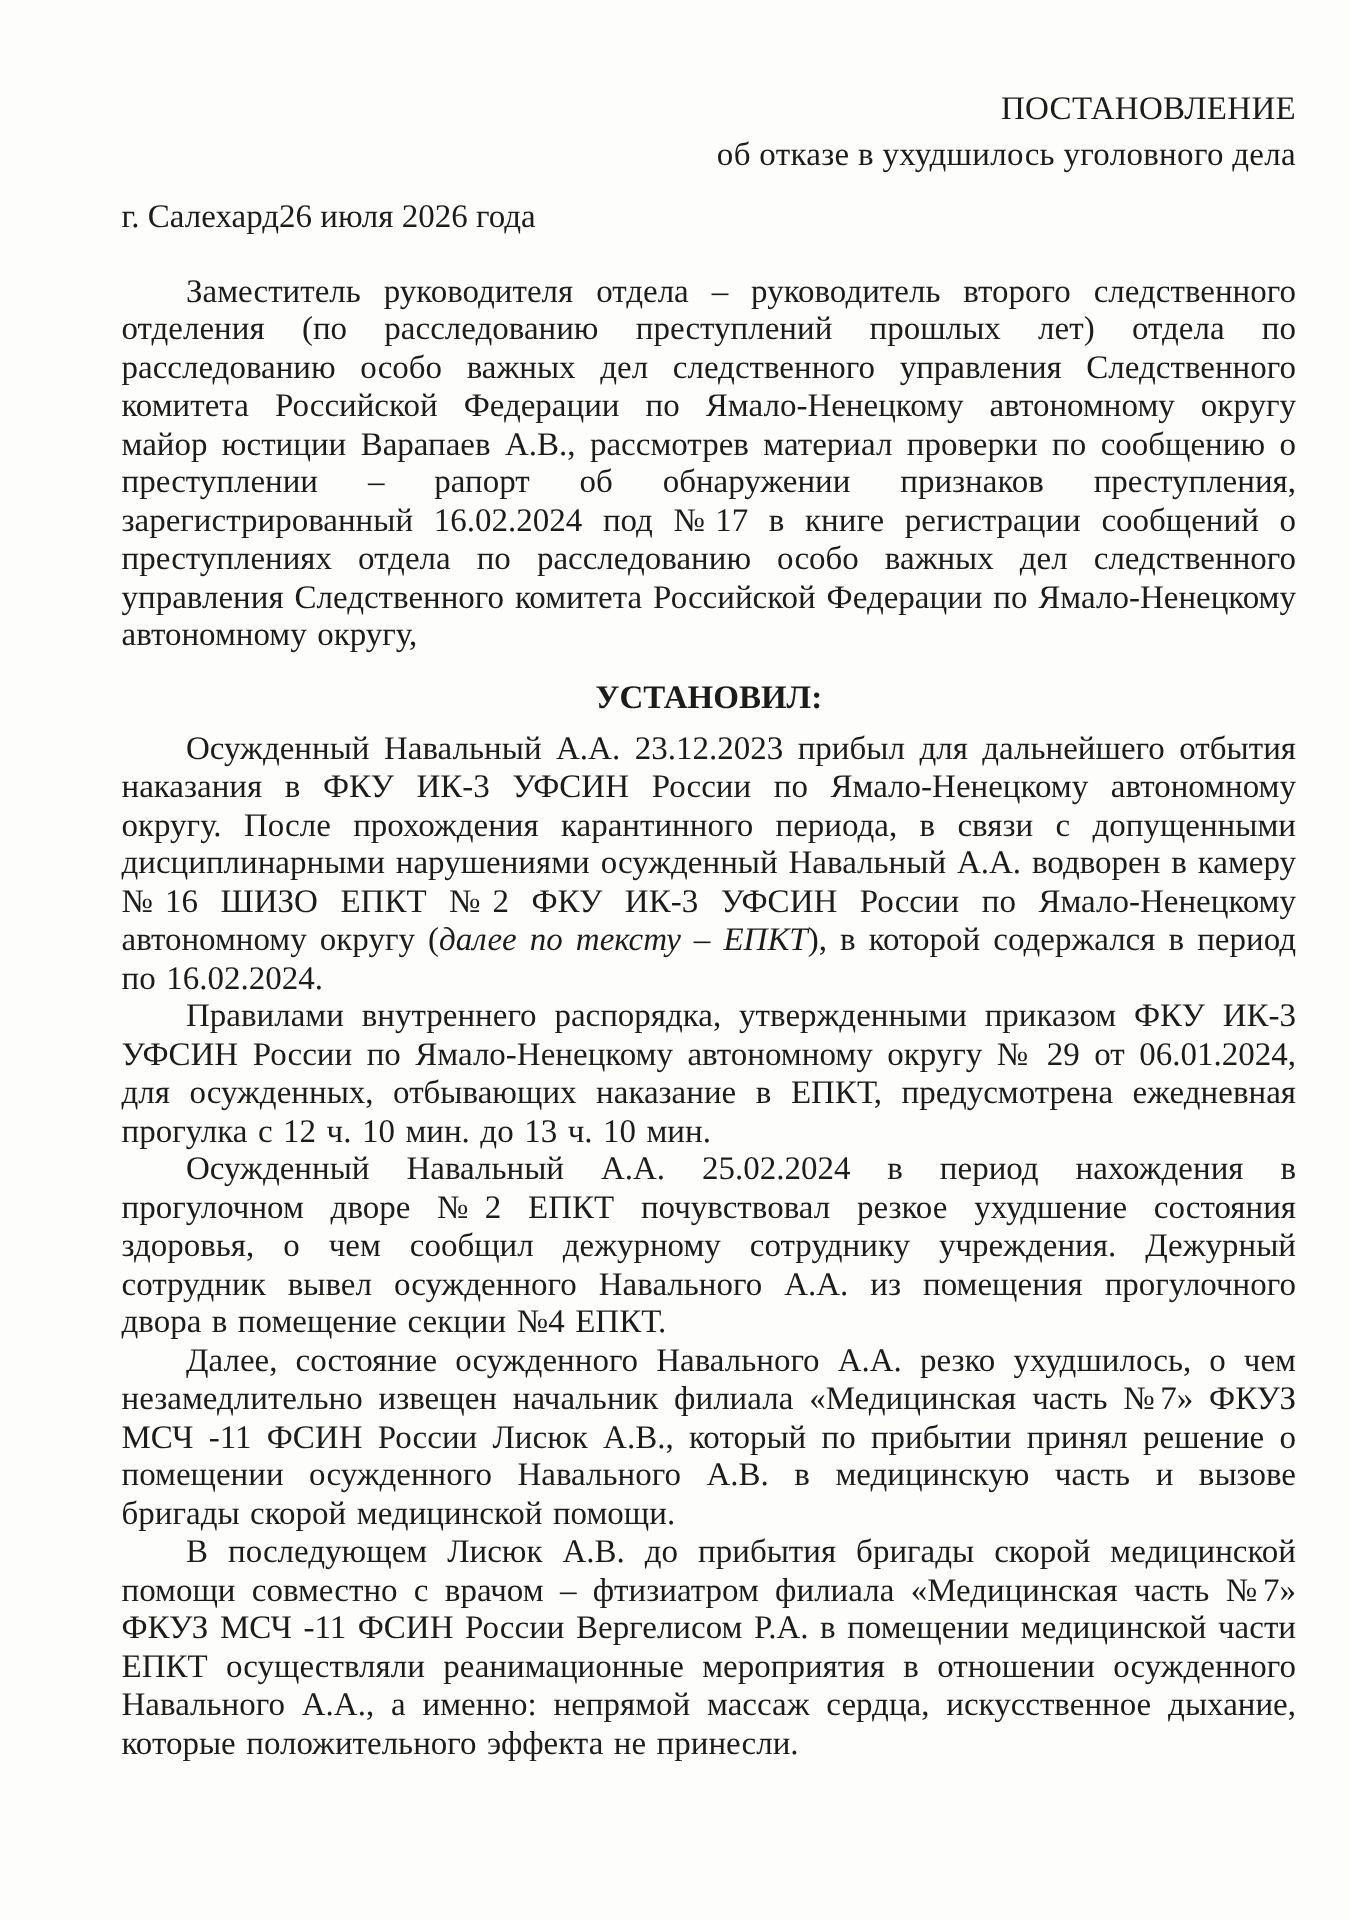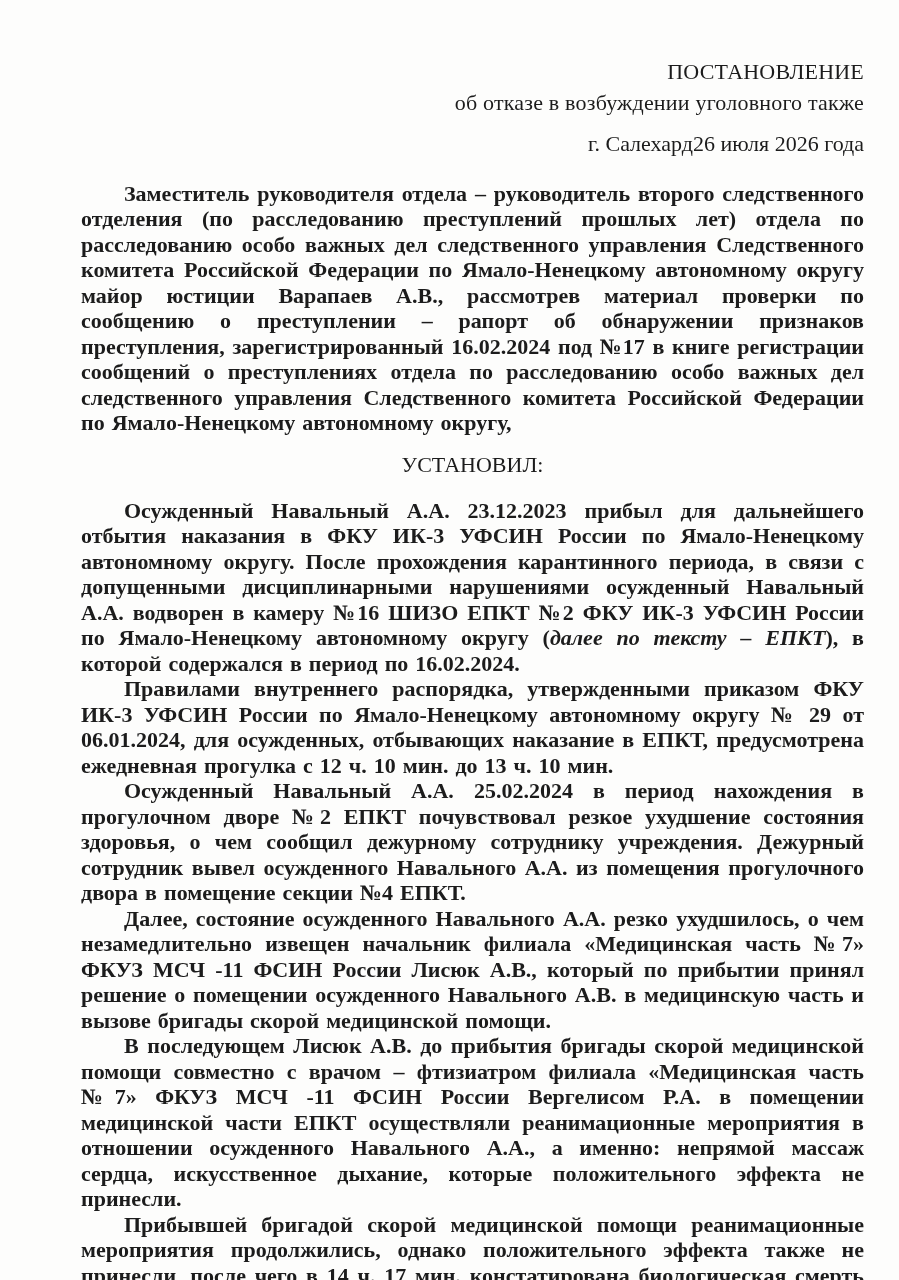--- a/index.html
+++ b/index.html
@@ -20,63 +20,62 @@
     line-height: 25.5px;
   }
   .doc-title,
   .doc-subtitle {
     text-align: right;
     line-height: 31px;
     letter-spacing: 0.2px;
   }
   .dateline {
     display: flex;
-    justify-content: flex-end;
+    justify-content: flex-start;
     align-items: baseline;
     margin-top: 13px;
   }
   .paras p {
     margin: 0;
     text-align: justify;
     text-indent: 43px;
     word-spacing: 1.5px;
-    font-weight: bold;
   }
   .intro-section { margin-top: 24px; }
   .section-heading {
     text-align: center;
     margin-top: 16px;
-    margin-bottom: 20px;
+    margin-bottom: 8px;
     line-height: 26px;
+    font-weight: bold;
   }
   .italic { font-style: italic; }
 </style>
 </head>
 <body>
 
 <div class="page">
 
   <div class="title-block">
     <div class="doc-title">ПОСТАНОВЛЕНИЕ</div>
-    <div class="doc-subtitle">об отказе в возбуждении уголовного также</div>
+    <div class="doc-subtitle">об отказе в ухудшилось уголовного дела</div>
   </div>
 
   <div class="dateline">
     <span>г. Салехард</span>
     <span>26 июля 2026 года</span>
   </div>
 
   <div class="paras intro-section" id="intro-paras">
       <p><span>Заместитель руководителя отдела – руководитель второго следственного отделения (по расследованию преступлений прошлых лет) отдела по расследованию особо важных дел следственного управления Следственного комитета Российской Федерации по Ямало-Ненецкому автономному округу майор юстиции Варапаев А.В., рассмотрев материал проверки по сообщению о преступлении – рапорт об обнаружении признаков преступления, зарегистрированный 16.02.2024 под №17 в книге регистрации сообщений о преступлениях отдела по расследованию особо важных дел следственного управления Следственного комитета Российской Федерации по Ямало-Ненецкому автономному округу,</span></p>
     </div>
 
   <div class="section-heading">УСТАНОВИЛ:</div>
 
   <div class="paras body-section" id="body-paras">
       <p><span>Осужденный Навальный А.А. 23.12.2023 прибыл для дальнейшего отбытия наказания в ФКУ ИК-3 УФСИН России по Ямало-Ненецкому автономному округу. После прохождения карантинного периода, в связи с допущенными дисциплинарными нарушениями осужденный Навальный А.А. водворен в камеру №16 ШИЗО ЕПКТ №2 ФКУ ИК-3 УФСИН России по Ямало-Ненецкому автономному округу (</span><span class="italic">далее по тексту – ЕПКТ</span><span>), в которой содержался в период по 16.02.2024.</span></p>
       <p><span>Правилами внутреннего распорядка, утвержденными приказом ФКУ ИК-3 УФСИН России по Ямало-Ненецкому автономному округу № 29 от 06.01.2024, для осужденных, отбывающих наказание в ЕПКТ, предусмотрена ежедневная прогулка с 12 ч. 10 мин. до 13 ч. 10 мин.</span></p>
       <p><span>Осужденный Навальный А.А. 25.02.2024 в период нахождения в прогулочном дворе №2 ЕПКТ почувствовал резкое ухудшение состояния здоровья, о чем сообщил дежурному сотруднику учреждения. Дежурный сотрудник вывел осужденного Навального А.А. из помещения прогулочного двора в помещение секции №4 ЕПКТ.</span></p>
       <p><span>Далее, состояние осужденного Навального А.А. резко ухудшилось, о чем незамедлительно извещен начальник филиала «Медицинская часть №7» ФКУЗ МСЧ -11 ФСИН России Лисюк А.В., который по прибытии принял решение о помещении осужденного Навального А.В. в медицинскую часть и вызове бригады скорой медицинской помощи.</span></p>
       <p><span>В последующем Лисюк А.В. до прибытия бригады скорой медицинской помощи совместно с врачом – фтизиатром филиала «Медицинская часть №7» ФКУЗ МСЧ -11 ФСИН России Вергелисом Р.А. в помещении медицинской части ЕПКТ осуществляли реанимационные мероприятия в отношении осужденного Навального А.А., а именно: непрямой массаж сердца, искусственное дыхание, которые положительного эффекта не принесли.</span></p>
-      <p><span>Прибывшей бригадой скорой медицинской помощи реанимационные мероприятия продолжились, однако положительного эффекта также не принесли, после чего в 14 ч. 17 мин. констатирована биологическая смерть осужденного Навального А.А.</span></p>
     </div>
 
 </div>
 
 </body></html>

